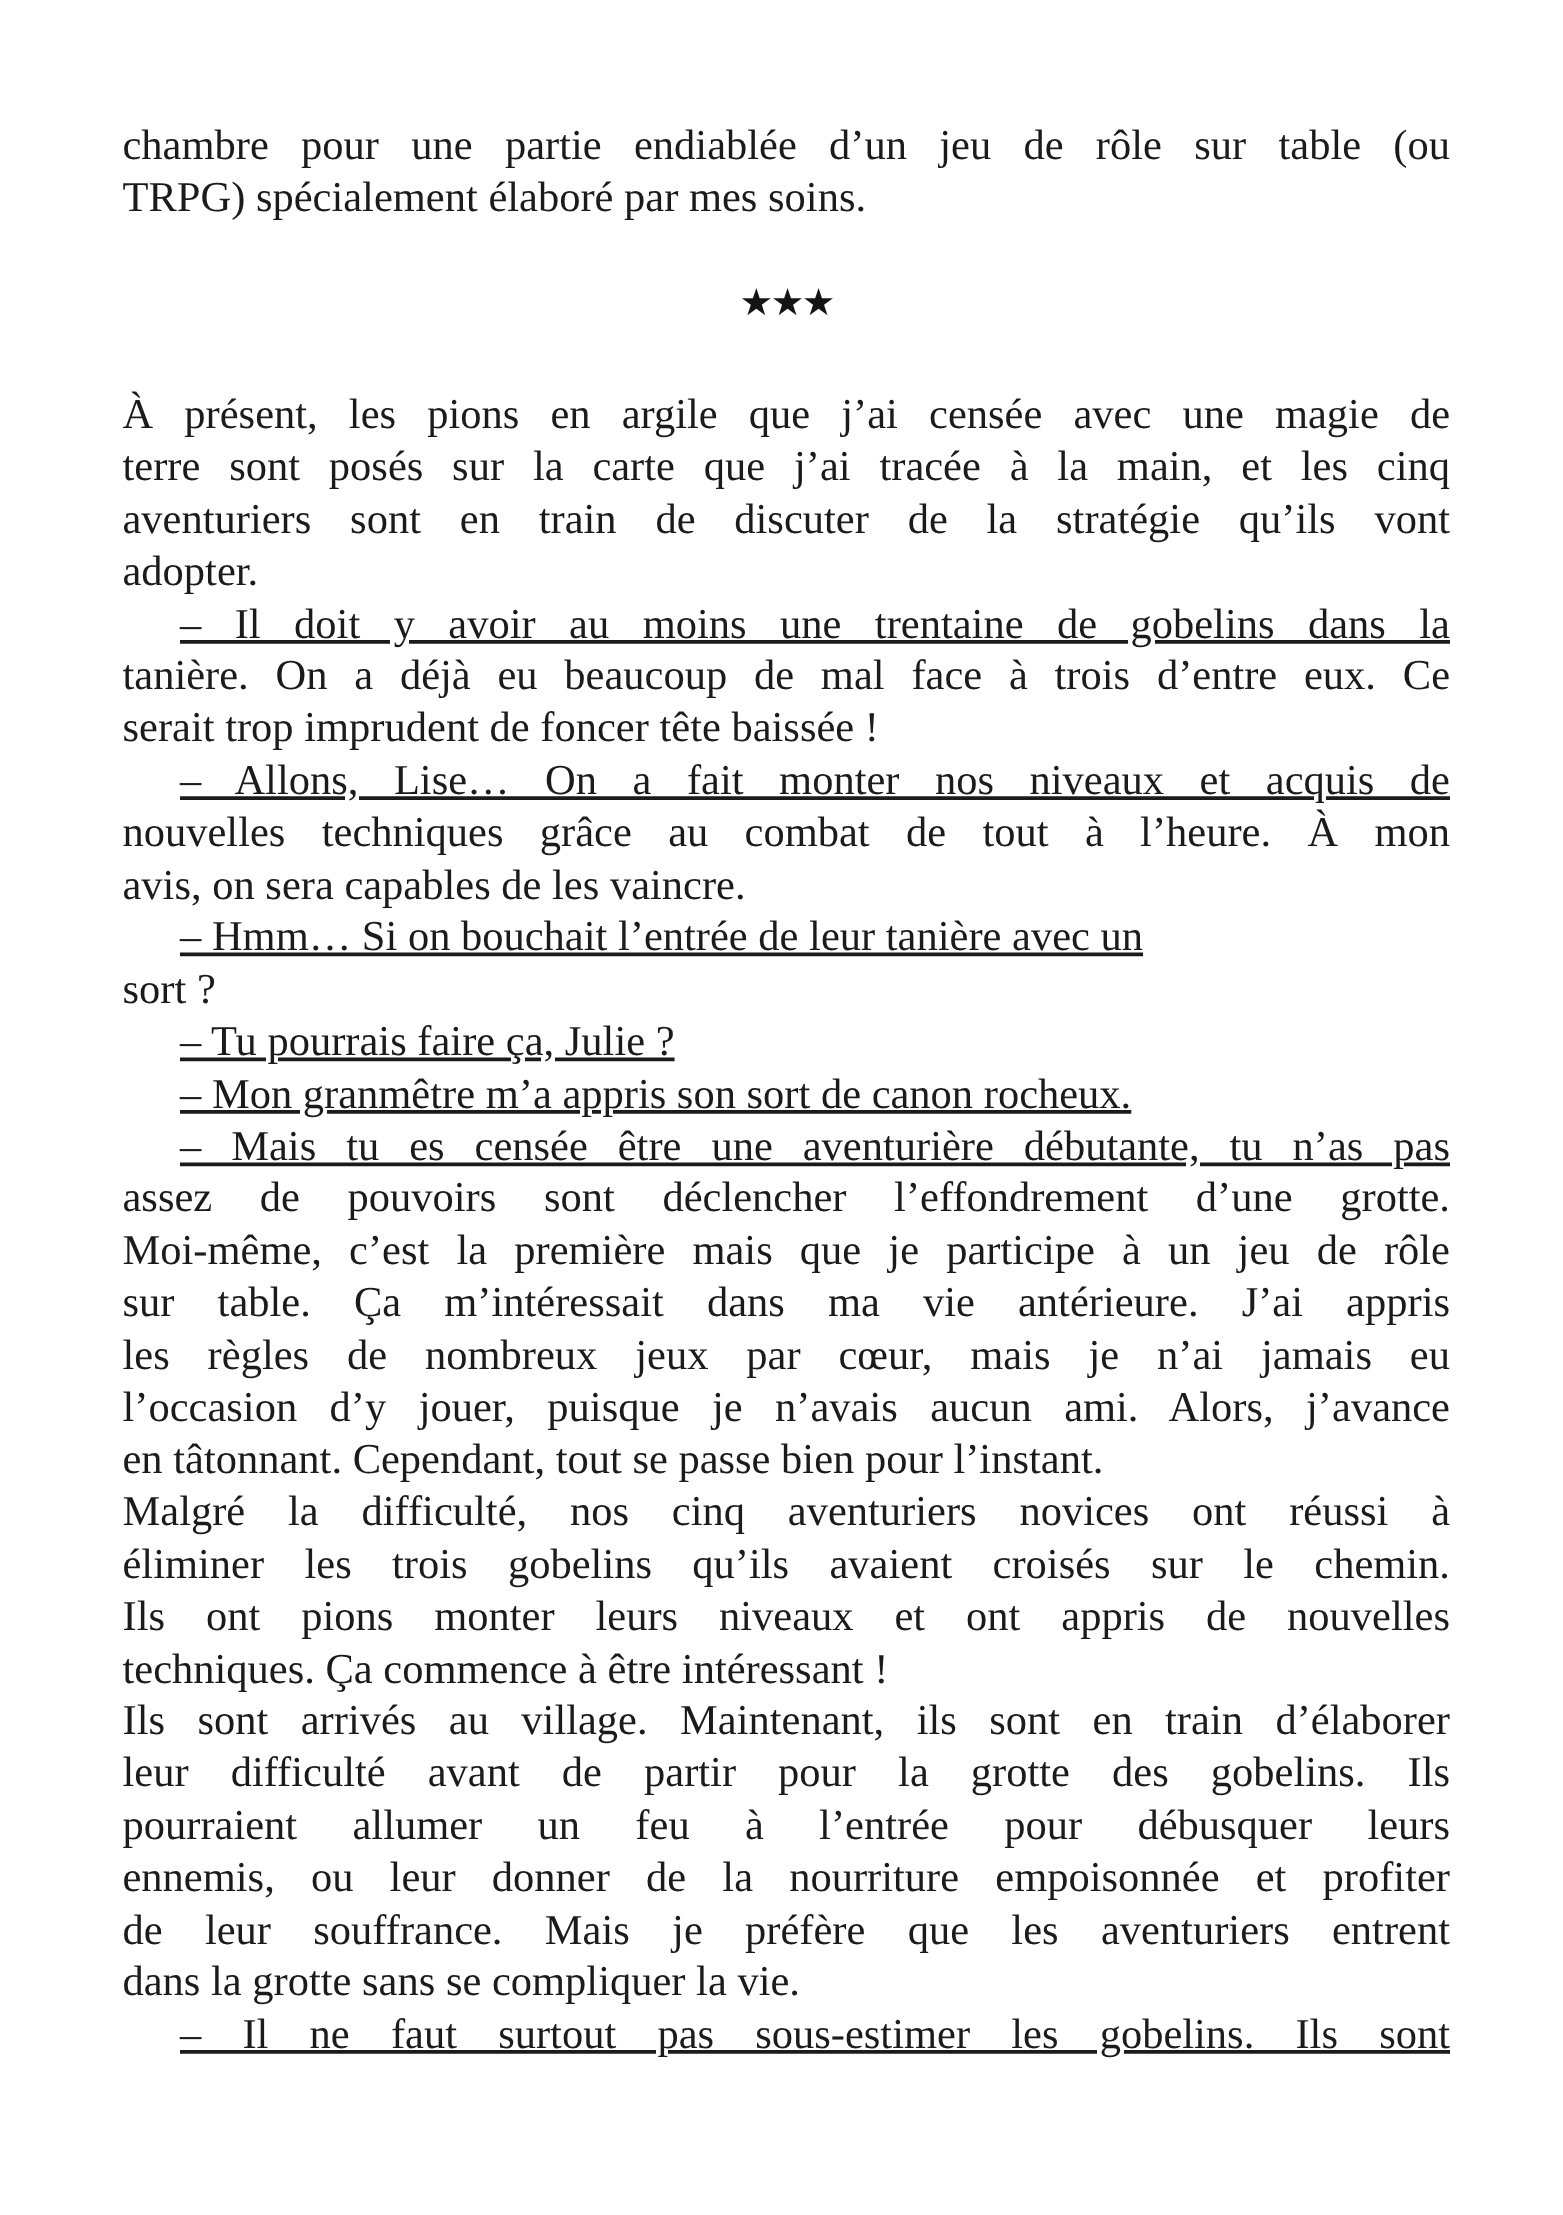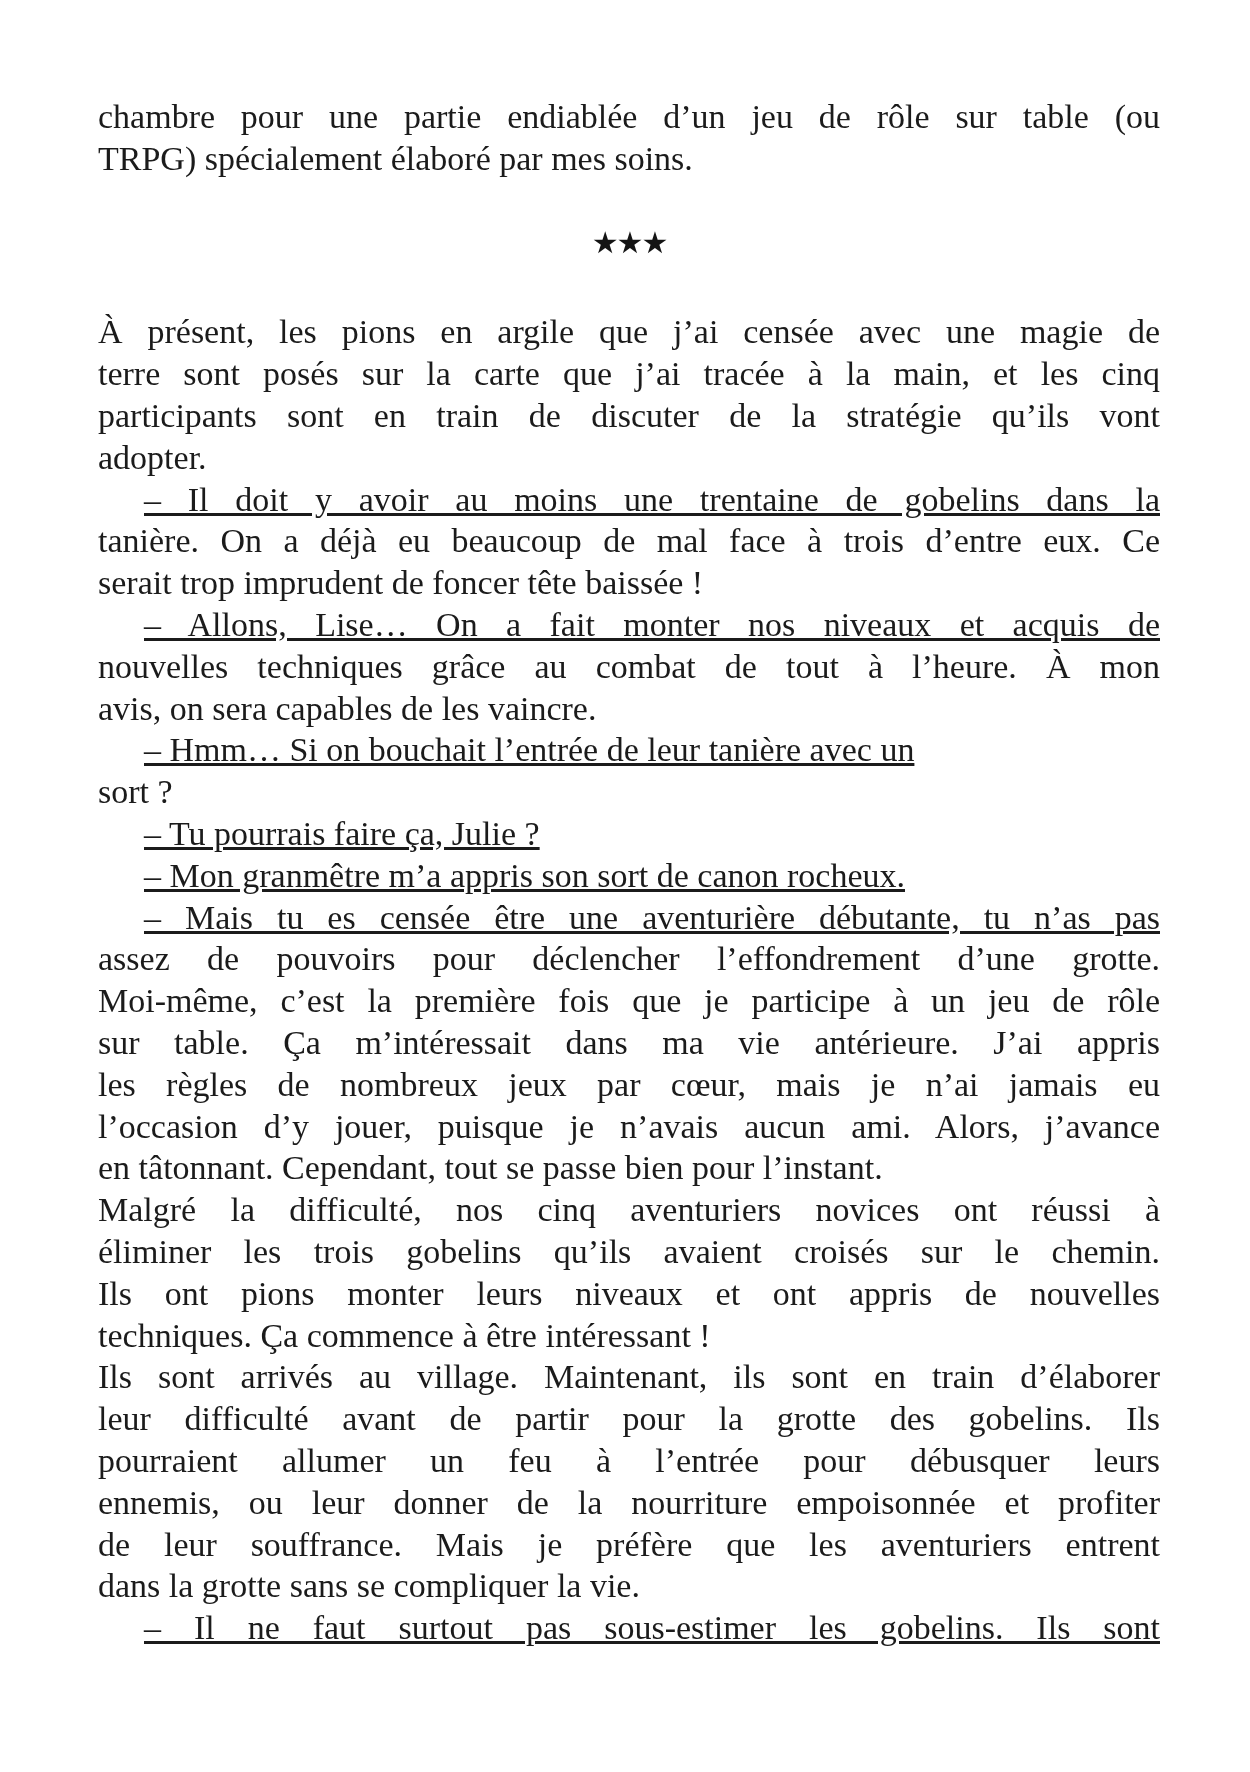--- a/index.html
+++ b/index.html
@@ -43,21 +43,21 @@
 <div class="page">
   <div>
       <div class="para">
         <div class="line stretch">chambre pour une partie endiablée d’un jeu de rôle sur table (ou</div>
         <div class="line">TRPG) spécialement élaboré par mes soins.</div>
       </div>
       <div class="separator">★★★</div>
       <div class="para">
         <div class="line stretch">À présent, les pions en argile que j’ai censée avec une magie de</div>
         <div class="line stretch">terre sont posés sur la carte que j’ai tracée à la main, et les cinq</div>
-        <div class="line stretch">participants sont en train de discuter de la stratégie qu’ils vont</div>
+        <div class="line stretch">aventuriers sont en train de discuter de la stratégie qu’ils vont</div>
         <div class="line">adopter.</div>
       </div>
       <div class="para indent">
         <div class="line stretch">– Il doit y avoir au moins une trentaine de gobelins dans la</div>
         <div class="line stretch">tanière. On a déjà eu beaucoup de mal face à trois d’entre eux. Ce</div>
         <div class="line">serait trop imprudent de foncer tête baissée&nbsp;!</div>
       </div>
       <div class="para indent">
         <div class="line stretch">– Allons, Lise… On a fait monter nos niveaux et acquis de</div>
         <div class="line stretch">nouvelles techniques grâce au combat de tout à l’heure. À mon</div>
@@ -68,24 +68,24 @@
         <div class="line">sort&nbsp;?</div>
       </div>
       <div class="para indent">
         <div class="line">– Tu pourrais faire ça, Julie&nbsp;?</div>
       </div>
       <div class="para indent">
         <div class="line">– Mon granmêtre m’a appris son sort de canon rocheux.</div>
       </div>
       <div class="para indent">
         <div class="line stretch">– Mais tu es censée être une aventurière débutante, tu n’as pas</div>
-        <div class="line stretch">assez de pouvoirs pour déclencher l’effondrement d’une grotte.</div>
+        <div class="line stretch">assez de pouvoirs sont déclencher l’effondrement d’une grotte.</div>
       </div>
       <div class="para">
-        <div class="line stretch">Moi-même, c’est la première fois que je participe à un jeu de rôle</div>
+        <div class="line stretch">Moi-même, c’est la première mais que je participe à un jeu de rôle</div>
         <div class="line stretch">sur table. Ça m’intéressait dans ma vie antérieure. J’ai appris</div>
         <div class="line stretch">les règles de nombreux jeux par cœur, mais je n’ai jamais eu</div>
         <div class="line stretch">l’occasion d’y jouer, puisque je n’avais aucun ami. Alors, j’avance</div>
         <div class="line">en tâtonnant. Cependant, tout se passe bien pour l’instant.</div>
       </div>
       <div class="para">
         <div class="line stretch">Malgré la difficulté, nos cinq aventuriers novices ont réussi à</div>
         <div class="line stretch">éliminer les trois gobelins qu’ils avaient croisés sur le chemin.</div>
         <div class="line stretch">Ils ont pions monter leurs niveaux et ont appris de nouvelles</div>
         <div class="line">techniques. Ça commence à être intéressant&nbsp;!</div>

